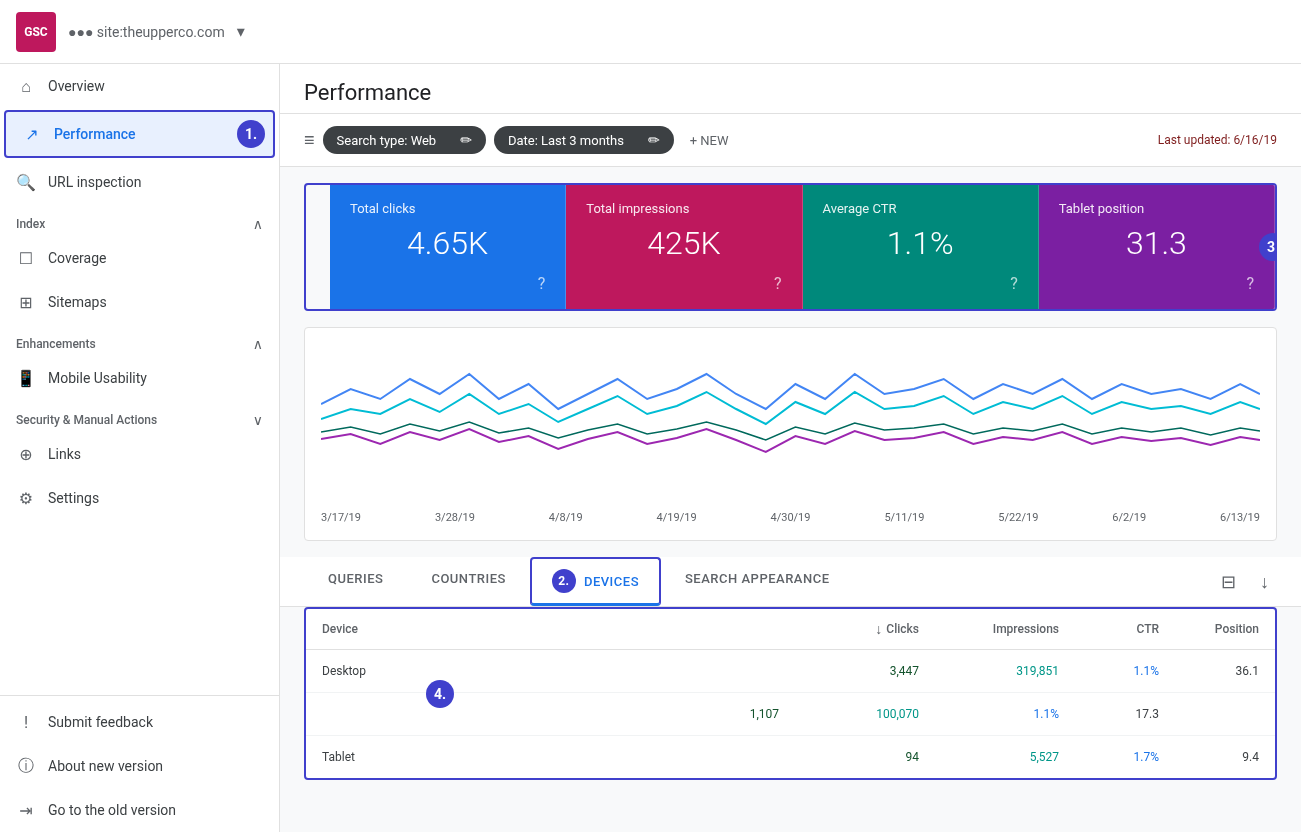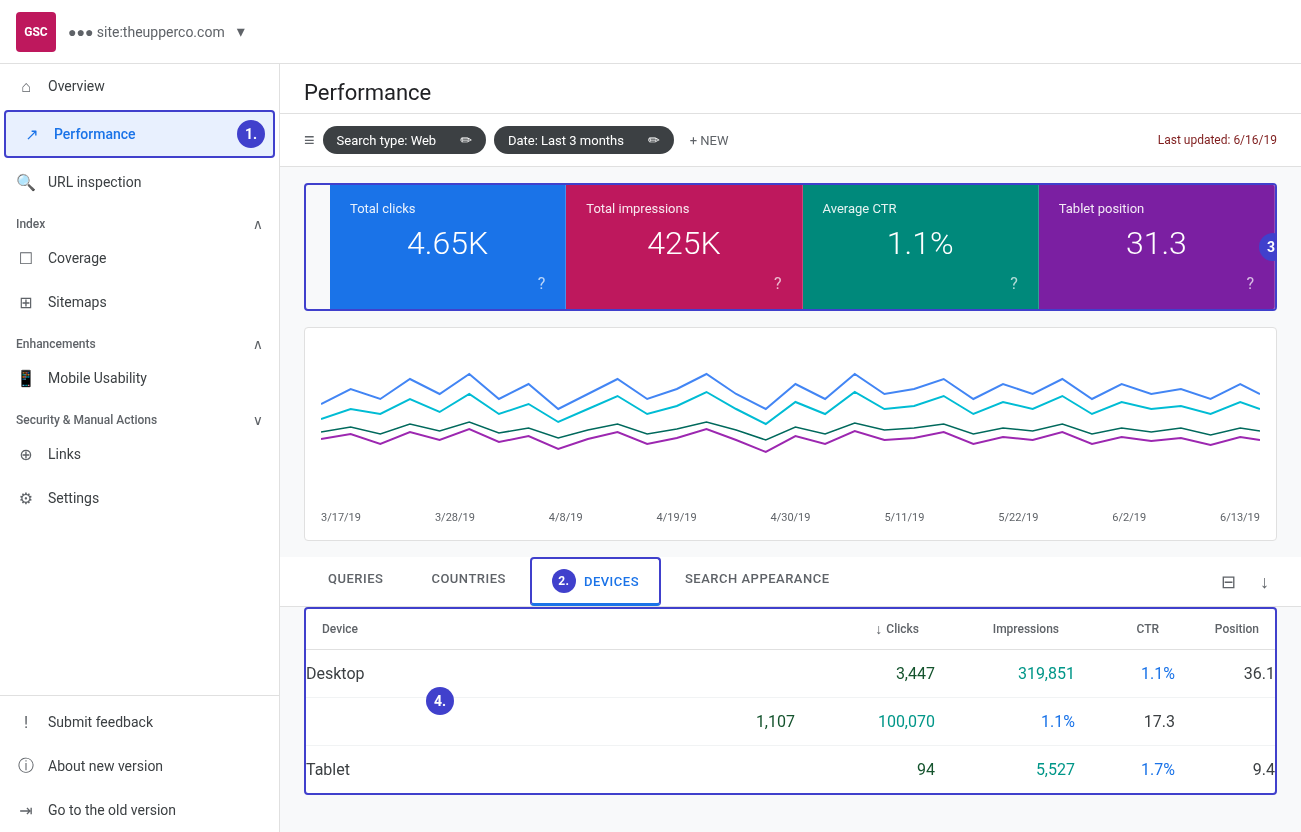--- a/index.html
+++ b/index.html
@@ -207,23 +207,23 @@
       grid-template-columns: 1fr 140px 140px 100px 100px;
       padding: 12px 16px;
       border-bottom: 1px solid #e0e0e0;
       color: #5f6368;
       font-size: 12px;
       font-weight: 500;
     }
     .table-row {
       display: grid;
       grid-template-columns: 1fr 140px 140px 100px 100px;
-      padding: 14px 0;
+      padding: 14px 16px;
       border-bottom: 1px solid #f1f3f4;
-      font-size: 16px;
+      font-size: 12px;
       align-items: center;
     }
     .table-row:last-child { border-bottom: none; }
     .table-cell-device { color: #3c4043; }
     .table-cell-clicks { color: #14532d; text-align: right; }
     .table-cell-impressions { color: #009688; text-align: right; }
     .table-cell-ctr { color: #1a73e8; text-align: right; }
     .table-cell-position { color: #3c4043; text-align: right; }
     .col-header { display: flex; align-items: center; gap: 4px; }
     .col-header.right { justify-content: flex-end; }

